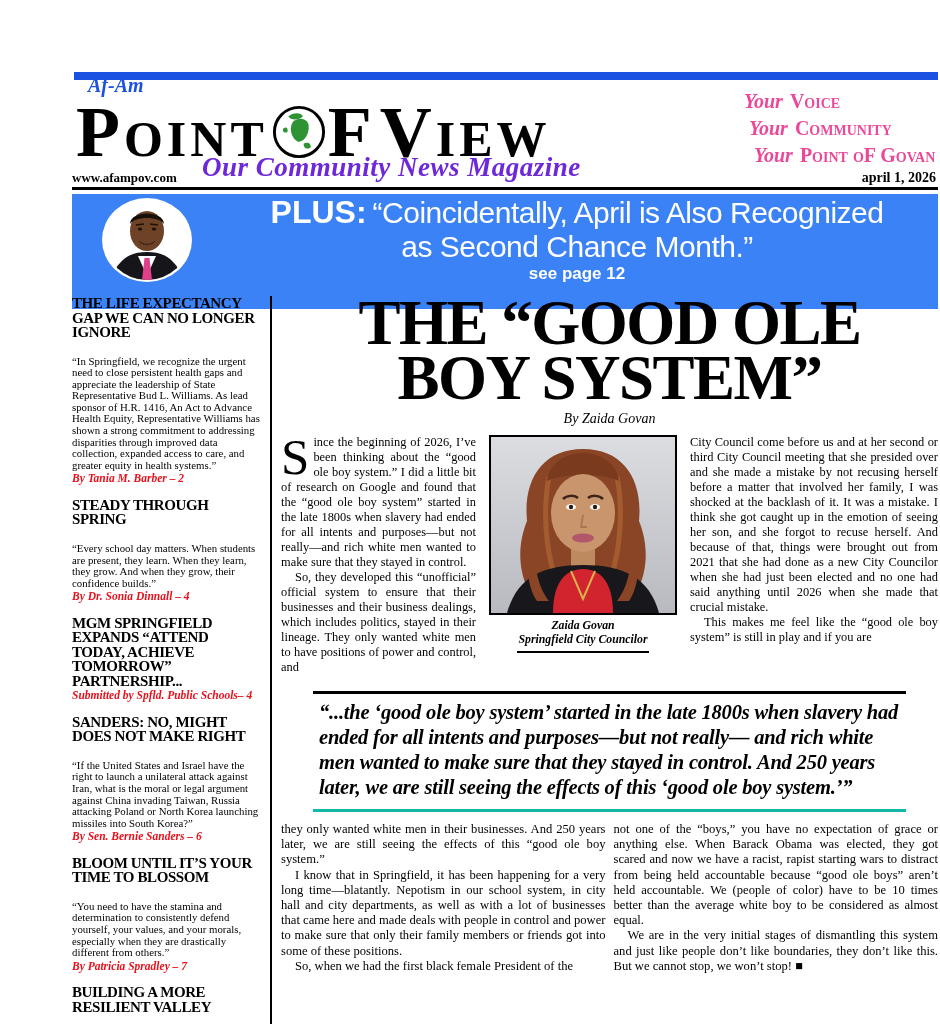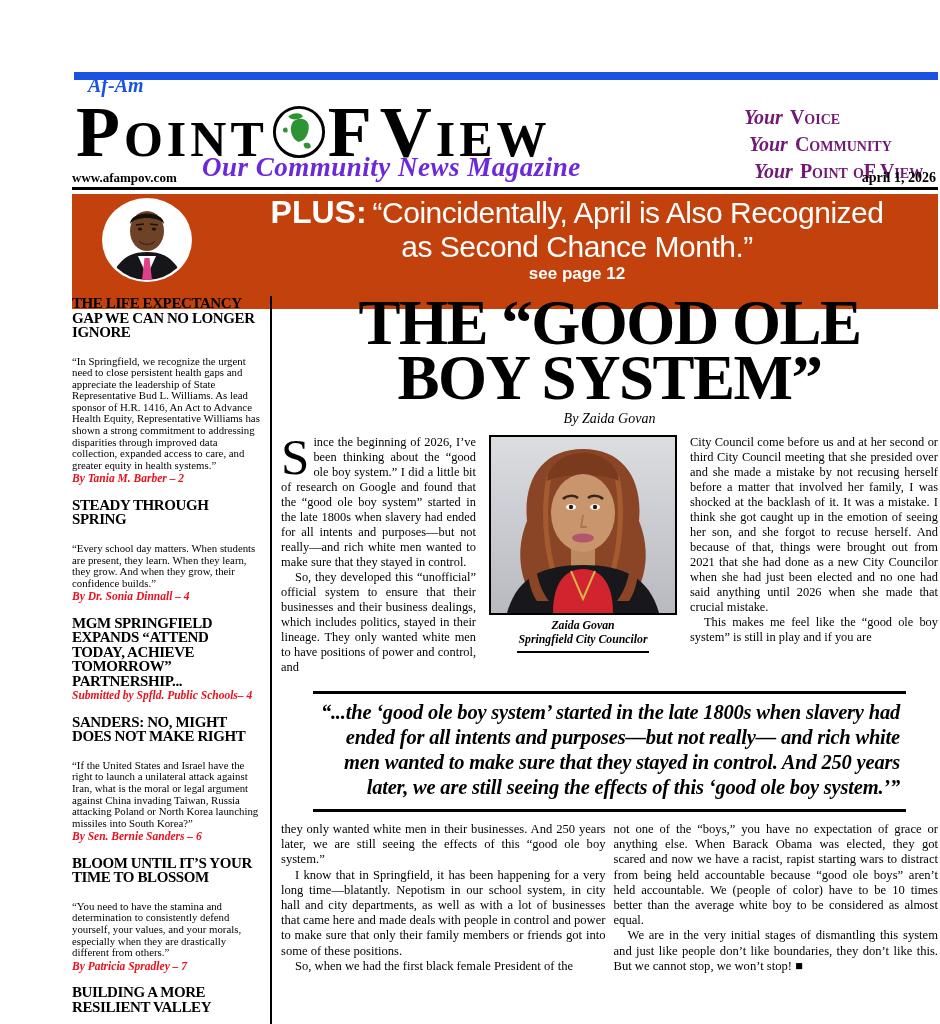--- a/index.html
+++ b/index.html
@@ -12,30 +12,30 @@
   
   .masthead { position:absolute; left:72px; top:80px; width:866px; height:108px; }
   .afam { position:absolute; left:16px; top:-6px; font-size:20px; font-weight:700; font-style:italic; color:#1b52e2; }
   .title-row { position:absolute; left:4px; top:16px; display:flex; align-items:baseline; column-gap:4px;
     font-size:72px; font-weight:700; line-height:1; letter-spacing:4px; white-space:nowrap; }
   .sc { font-variant:small-caps; }
   .of-group { display:inline-flex; align-items:baseline; }
   .globe { width:54px; height:54px; margin-right:2px; position:relative; top:3px; }
   .tagline { position:absolute; left:130px; top:72px; font-size:27px; font-weight:700; font-style:italic; color:#6d28d9; letter-spacing:0.5px; }
   .website { position:absolute; left:0; top:90px; font-size:13px; font-weight:700; }
-  .slogans { position:absolute; left:672px; top:24px; font-size:20px; font-weight:700; color:#701a75; line-height:27px; white-space:nowrap; }
+  .slogans { position:absolute; left:672px; top:8px; font-size:20px; font-weight:700; color:#ec4899; line-height:27px; white-space:nowrap; }
   .slogan i { margin-right:7px; }
   .slogan:nth-child(2) { margin-left:5px; }
   .slogan:nth-child(3) { margin-left:10px; }
   .date { position:absolute; right:2px; top:90px; font-size:14px; font-weight:700;margin-left:28px; }
 
   .rule { position:absolute; left:72px; top:187px; width:866px; height:3px; background:#000; }
 
   
-  .banner { position:absolute; left:72px; top:194px; width:866px; height:115px; background:#c2410c; }
+  .banner { position:absolute; left:72px; top:194px; width:866px; height:115px; background:#3b82f6; }
   .portrait { position:absolute; left:30px; top:4px; width:90px; height:84px; border-radius:50%; background:#fff; overflow:hidden; }
   .portrait svg { display:block; width:100%; height:100%; }
   .banner-text { position:absolute; left:152px; right:8px; top:1px; text-align:center; color:#fff;
     font-family:"Liberation Sans", sans-serif; letter-spacing:-0.5px; }
   .bline { font-size:30px; line-height:34px; }
   .plus { font-weight:700; font-size:32px; letter-spacing:0; margin-right:6px; }
   .see-page { font-size:17px; font-weight:700; line-height:20px; letter-spacing:0; }
 
   
   .content { position:absolute; left:72px; top:296px; width:866px; display:flex; align-items:stretch; }
@@ -55,22 +55,22 @@
   .col1 { width:195px; flex:none; }
   .photocol { width:188px; flex:none; }
   .col3 { flex:1; }
   .indent { text-indent:14px; }
   .dropcap { float:left; font-size:51px; line-height:41px; padding:2px 4px 0 0; }
   .photo-frame { border:2px solid #000; }
   .photo-frame svg { display:block; width:100%; height:176px; }
   .photo-caption { text-align:center; font-weight:700; font-style:italic; font-size:11.8px; line-height:13.5px; margin-top:4px; }
   .caption-rule { width:132px; height:2px; background:#000; margin:5px auto 0; }
 
-  .pullquote { margin:16px 32px 0; border-top:3px solid #000; border-bottom:3px solid #000000;
-    padding:6px 6px 9px; text-align:right; font-size:20.5px; line-height:25px; font-weight:700; font-style:italic; letter-spacing:-0.2px; }
+  .pullquote { margin:16px 32px 0; border-top:3px solid #000; border-bottom:3px solid #14b8a6;
+    padding:6px 6px 9px; text-align:left; font-size:20.5px; line-height:25px; font-weight:700; font-style:italic; letter-spacing:-0.2px; }
 
   .bottom-cols { display:flex; column-gap:8px; margin-top:10px; }
   .bcol { flex:1; font-size:12.6px; line-height:15.2px; text-align:justify; }
   .bcol p { margin:0; }
 </style>
 </head>
 <body>
 
 <div class="topbar"></div>
 
@@ -88,21 +88,21 @@
       </svg>
       <span>F</span>
     </span>
     <span class="sc">View</span>
   </div>
   <div class="tagline">Our Community News Magazine</div>
   <div class="website">www.afampov.com</div>
   <div class="slogans">
     <div class="slogan"><i>Your</i><span class="sc">Voice</span></div>
     <div class="slogan"><i>Your</i><span class="sc">Community</span></div>
-    <div class="slogan"><i>Your</i><span class="sc">Point oF View</span></div>
+    <div class="slogan"><i>Your</i><span class="sc">Point oF Govan</span></div>
   </div>
   <div class="date">april 1, 2026</div>
 </header>
 
 <div class="rule"></div>
 
 <div class="banner">
   <div class="portrait">
     <svg viewBox="0 0 88 84">
       <defs>

